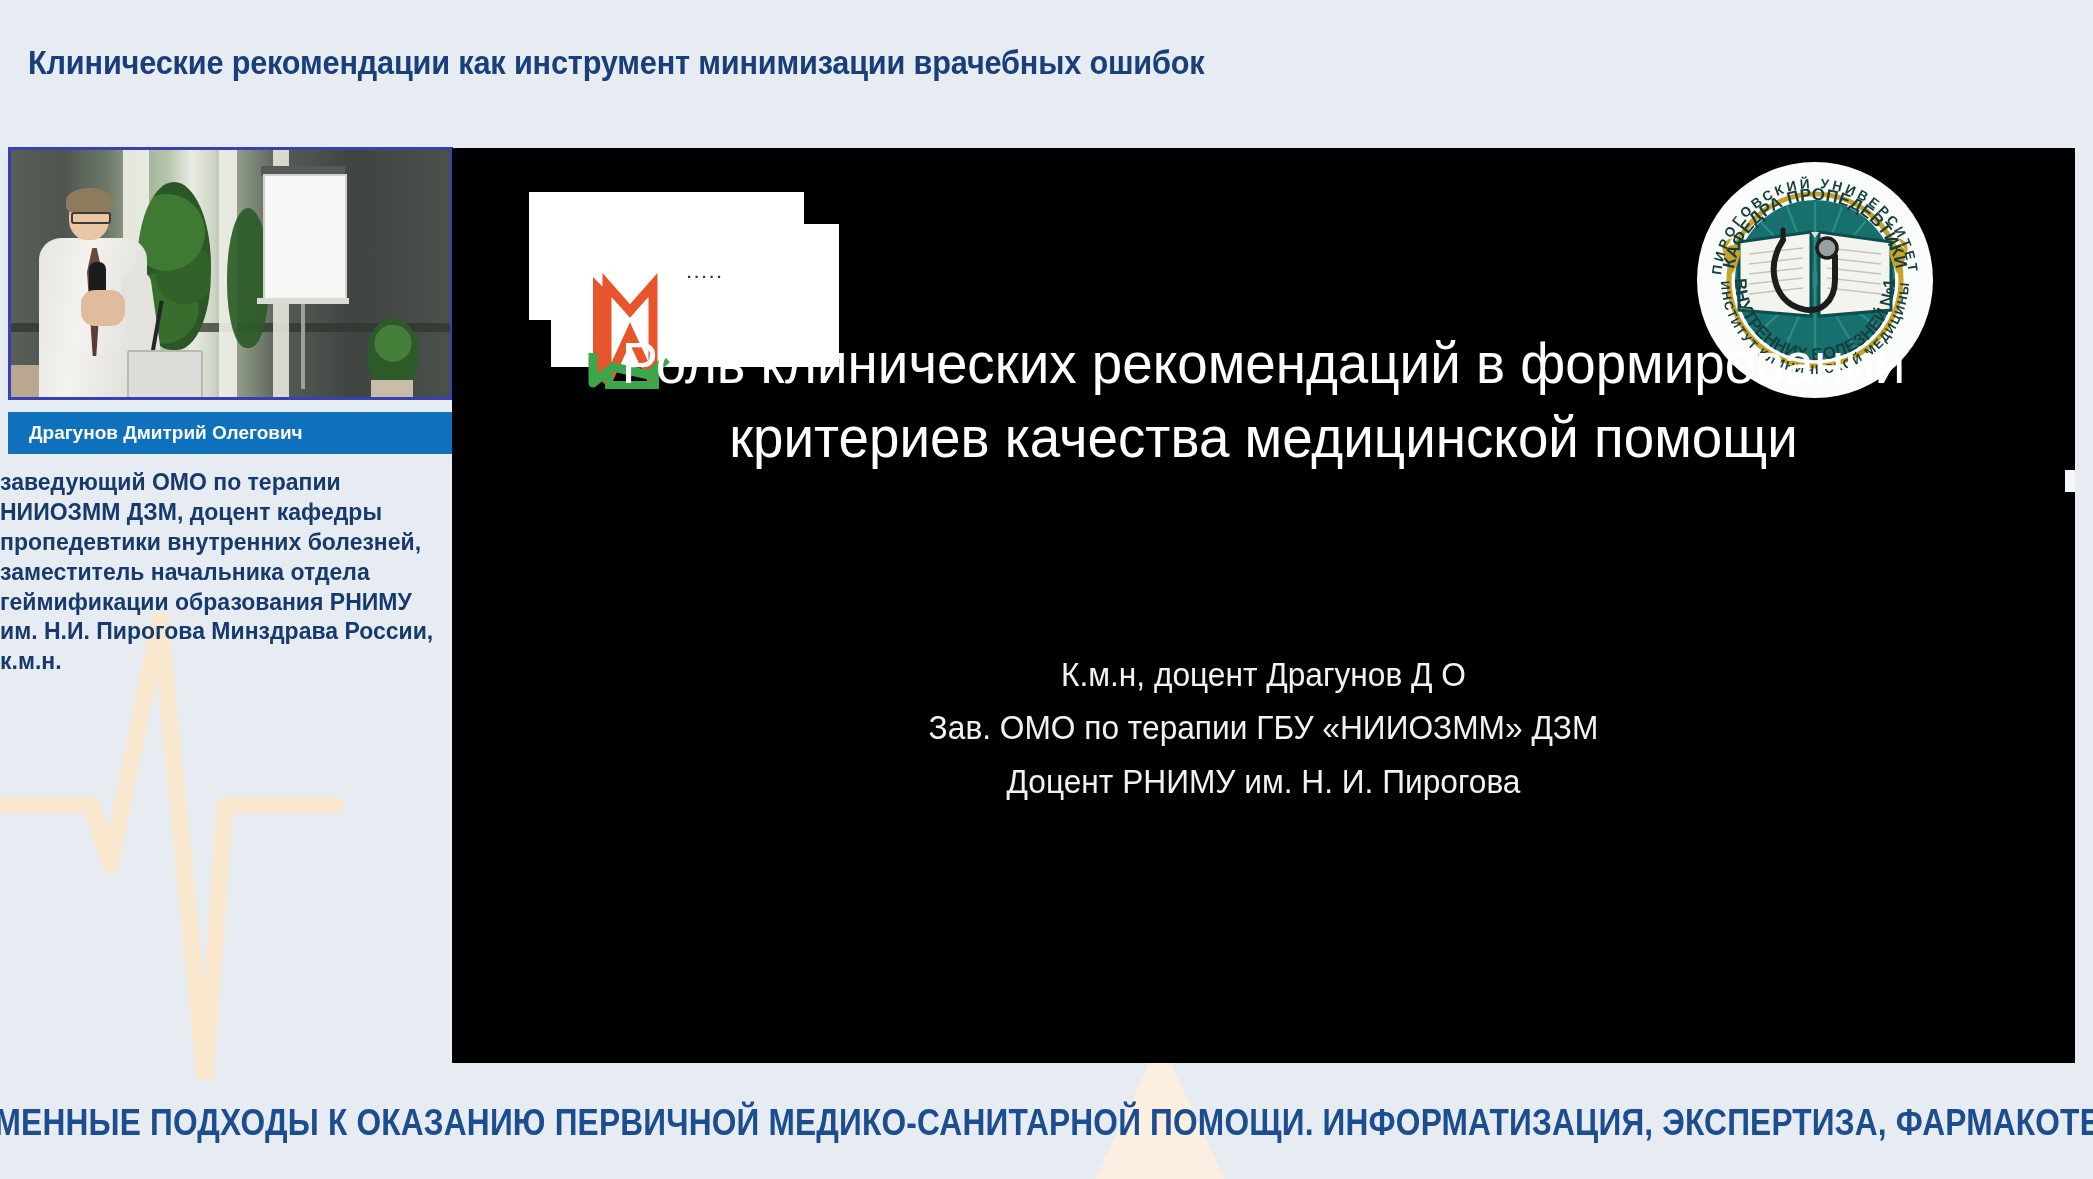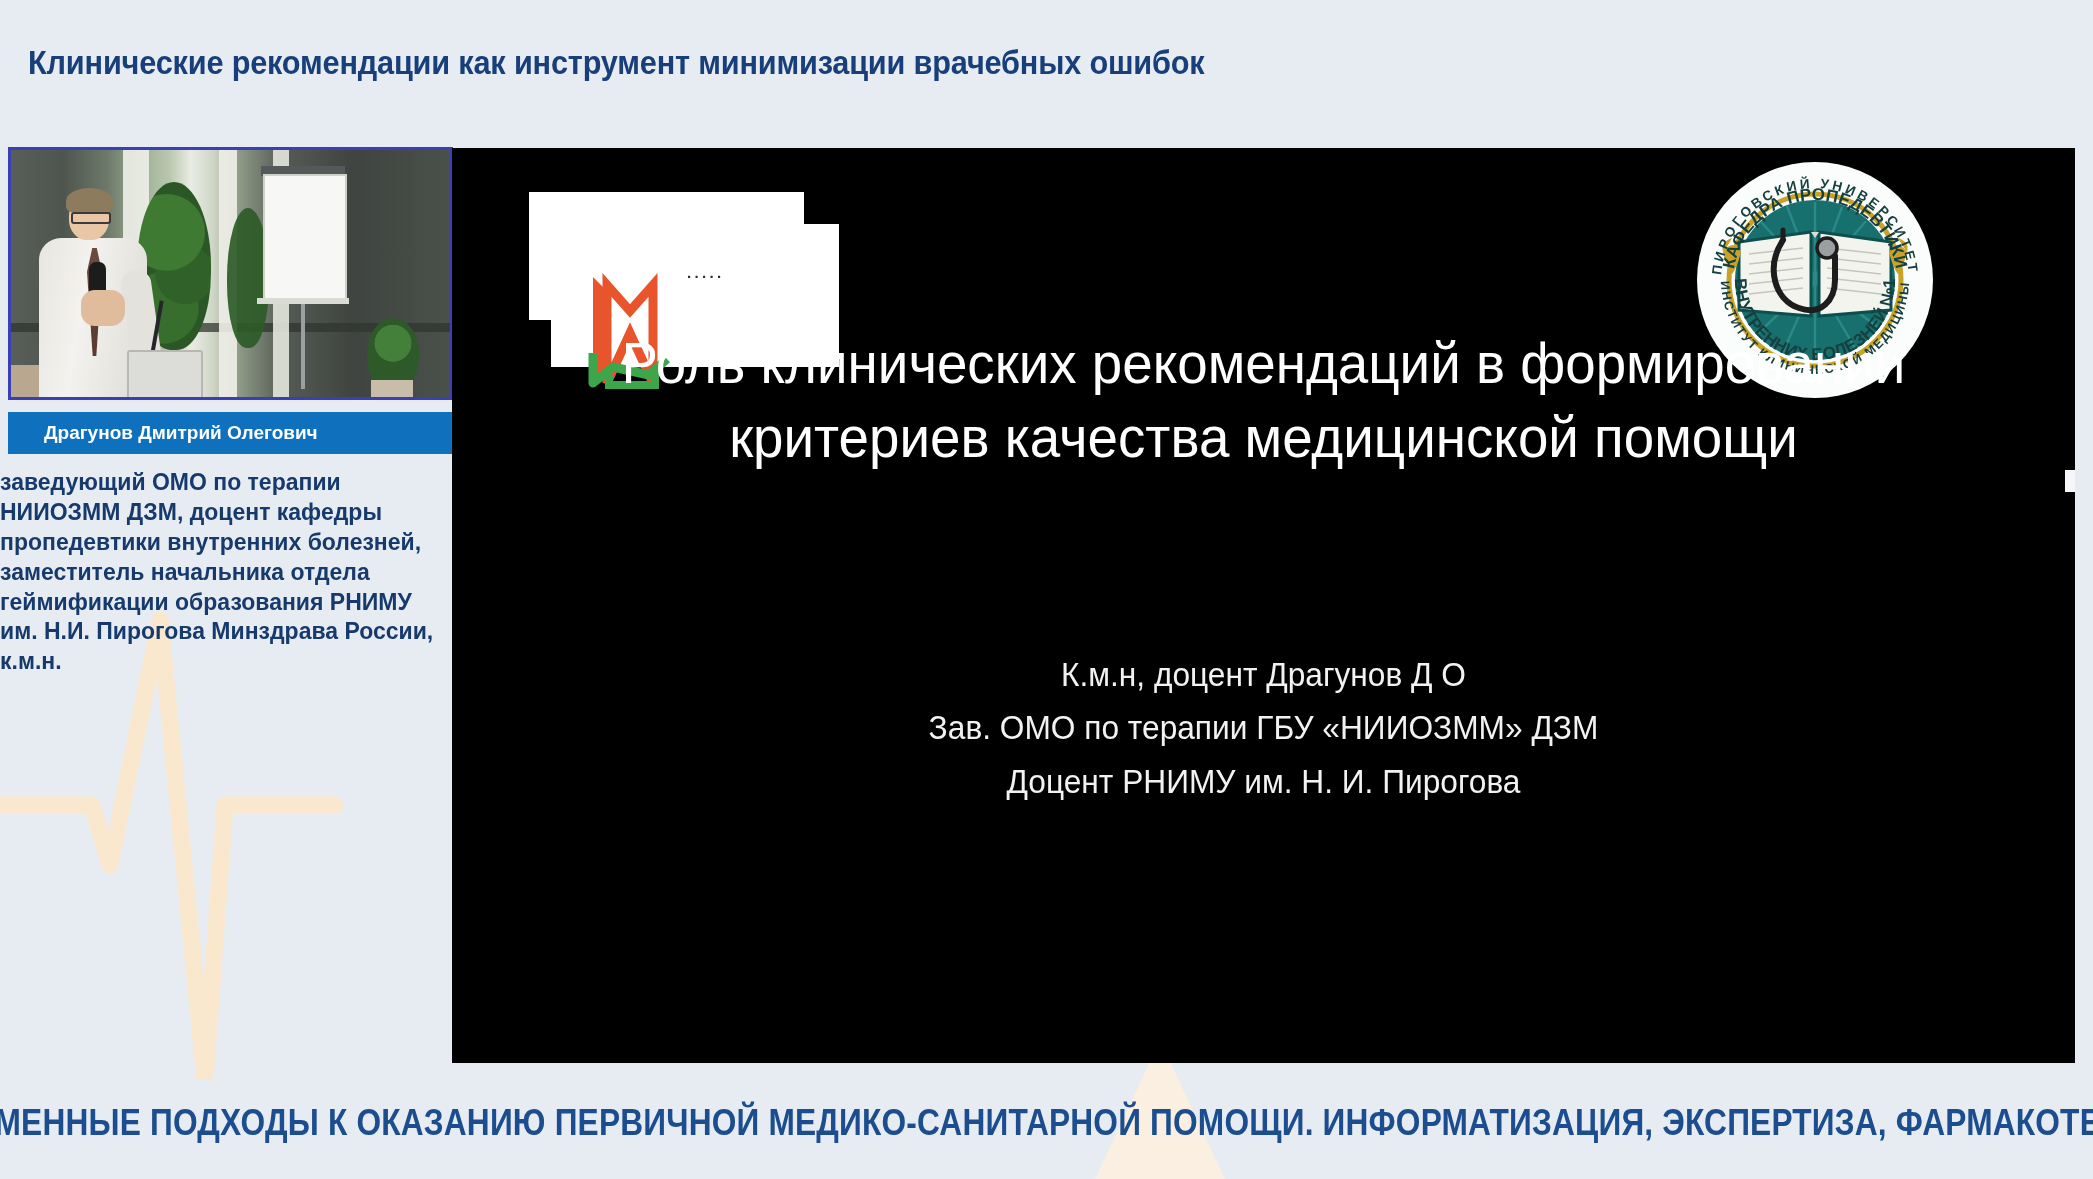--- a/index.html
+++ b/index.html
@@ -92,21 +92,21 @@
     background:#dcdcd8;border:2px solid #b8b8b3;border-radius:3px;}
   .vid-micstand{position:absolute;left:140px;top:150px;width:4px;height:100px;
     background:#26262a;transform:rotate(10deg);}
   .vid-desk{position:absolute;left:0;top:215px;width:62px;height:40px;background:#b9a88f;}
 
   
   #speaker-name-banner{
     position:absolute;left:8px;top:412px;width:445px;height:42px;
     background:#0f70bd;color:#ffffff;
     display:flex;align-items:center;
-    font-size:19px;font-weight:700;padding-left:36px;box-sizing:border-box;
+    font-size:19px;font-weight:700;padding-left:21px;box-sizing:border-box;
   }
   #speaker-role{
     position:absolute;left:0;top:468px;width:448px;
     font-size:23px;font-weight:700;color:#173a6d;line-height:1.30;
   }
 
   
   #slide{
     position:absolute;left:452px;top:148px;width:1623px;height:915px;
     background:#000000;overflow:hidden;

